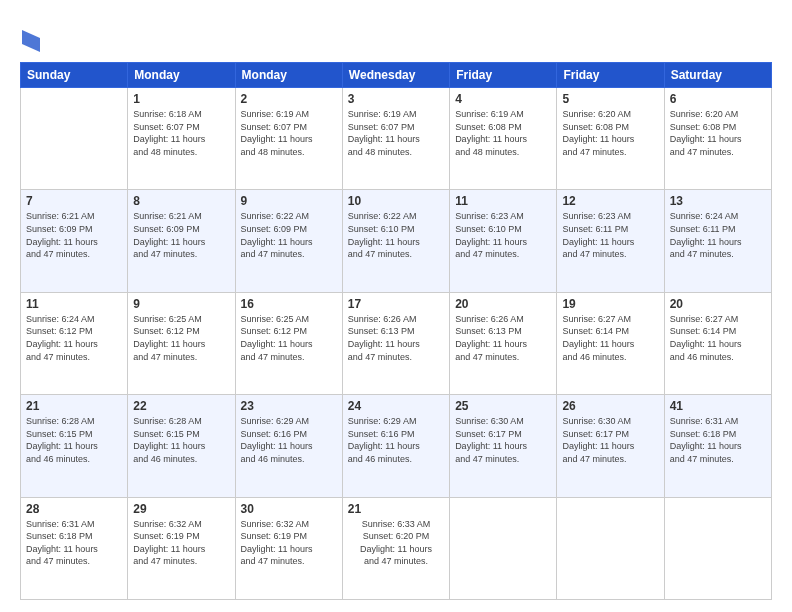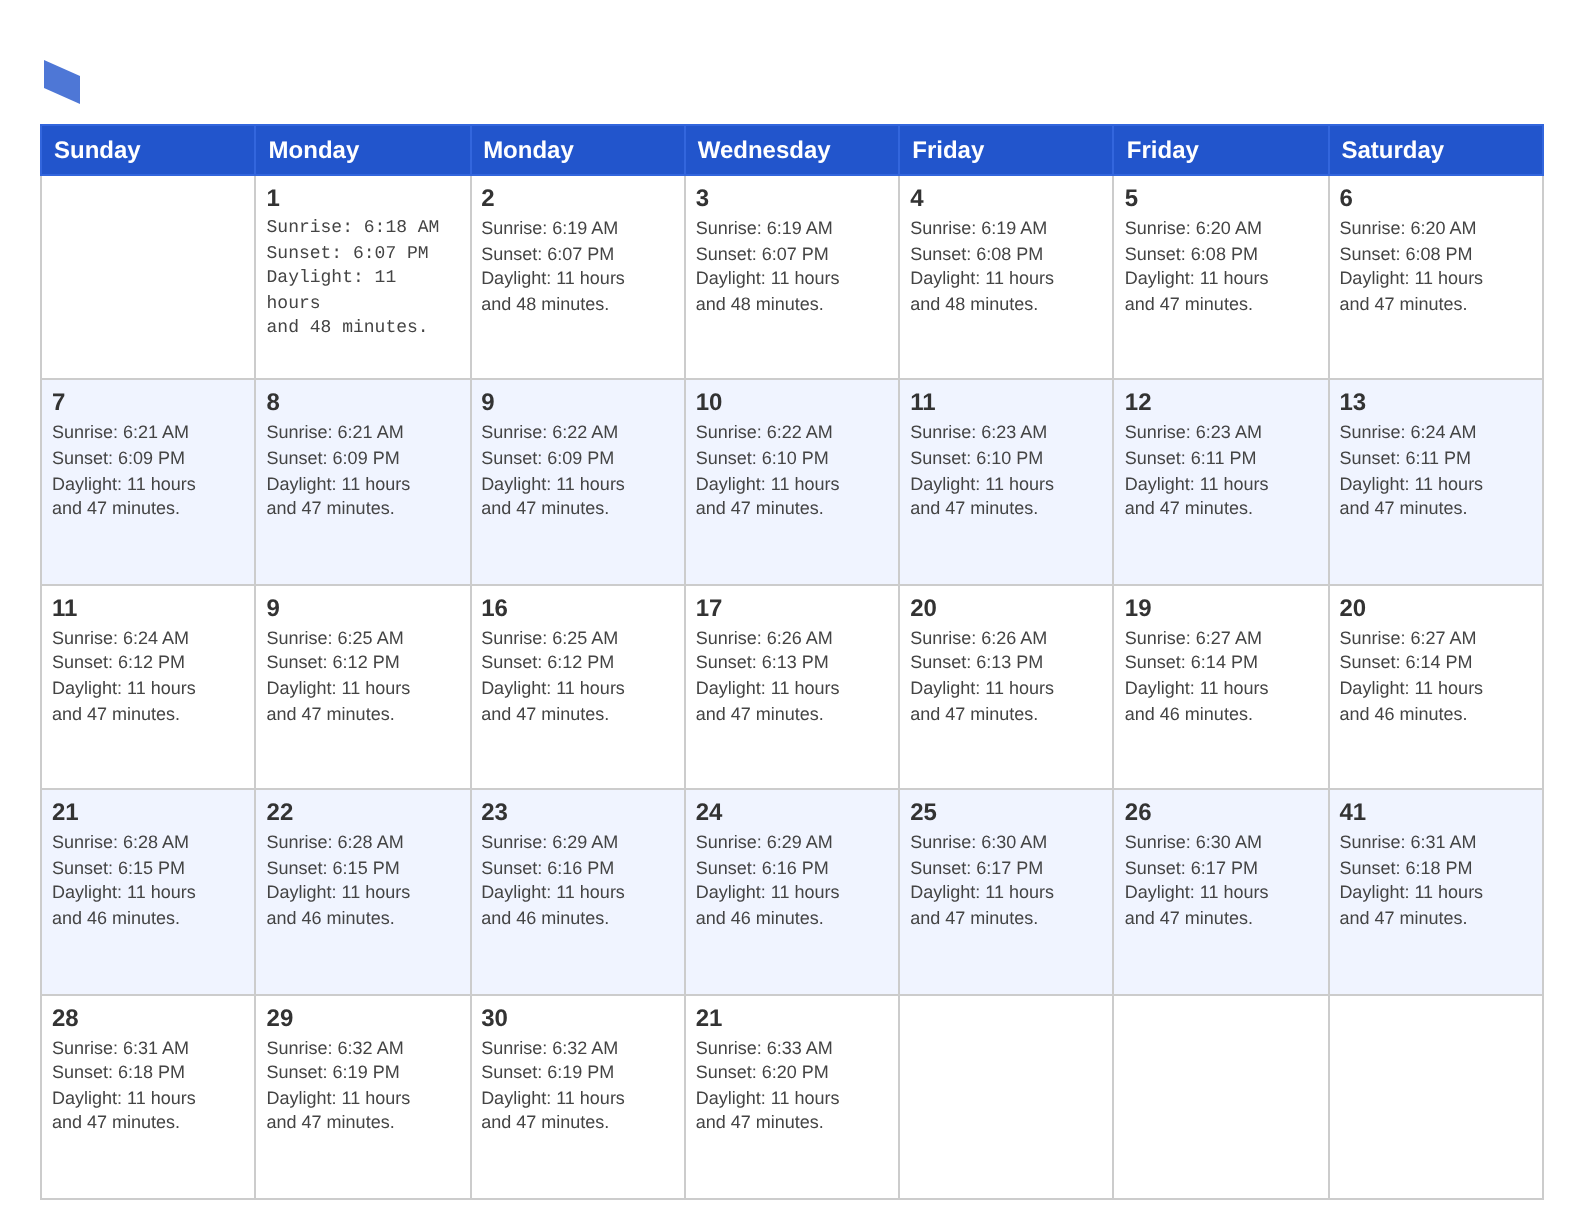--- a/index.html
+++ b/index.html
@@ -130,21 +130,21 @@
           <th>Friday</th>
           <th>Friday</th>
           <th>Saturday</th>
         </tr>
     </thead>
     <tbody id="calendar-body">
     <tr class="row-normal">
           <td class="empty-cell"></td>
           <td>
             <span class="day-number">1</span>
-            <div class="day-info" style="white-space: pre-line; font-family: Liberation Mono, monospace;">Sunrise: 6:18 AM
+            <div class="day-info" style="white-space: pre-line;">Sunrise: 6:18 AM
 Sunset: 6:07 PM
 Daylight: 11 hours
 and 48 minutes.</div>
           </td>
           <td>
             <span class="day-number">2</span>
             <div class="day-info" style="white-space: pre-line;">Sunrise: 6:19 AM
 Sunset: 6:07 PM
 Daylight: 11 hours
 and 48 minutes.</div>
@@ -348,21 +348,21 @@
           </td>
           <td>
             <span class="day-number">30</span>
             <div class="day-info" style="white-space: pre-line;">Sunrise: 6:32 AM
 Sunset: 6:19 PM
 Daylight: 11 hours
 and 47 minutes.</div>
           </td>
           <td>
             <span class="day-number">21</span>
-            <div class="day-info" style="white-space: pre-line;">Sunrise: 6:33 AM
+            <div class="day-info" style="white-space: pre-line; text-align: center;">Sunrise: 6:33 AM
 Sunset: 6:20 PM
 Daylight: 11 hours
 and 47 minutes.</div>
           </td>
           <td class="empty-cell"></td>
           <td class="empty-cell"></td>
           <td class="empty-cell"></td>
         </tr>
       </tbody>
   </table>

